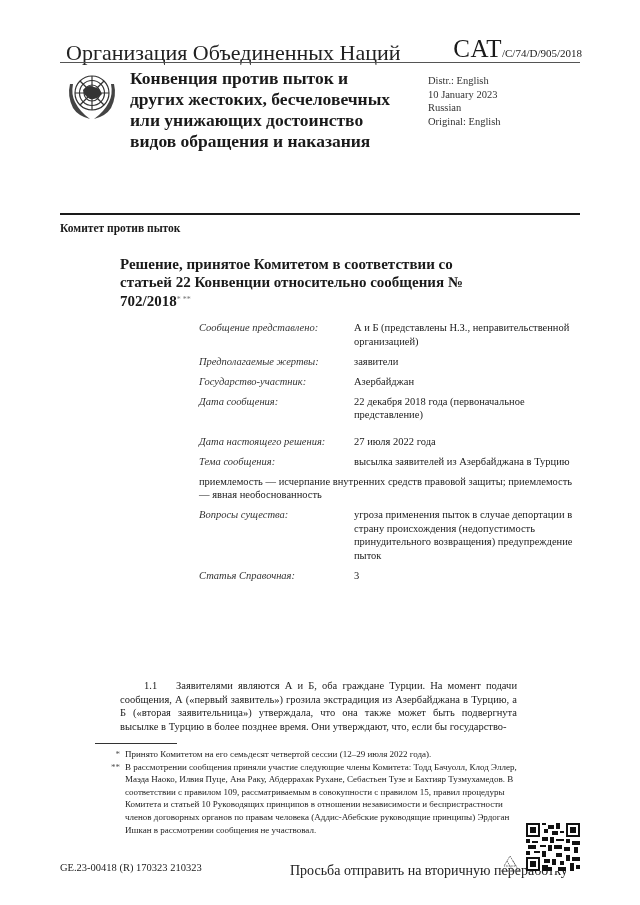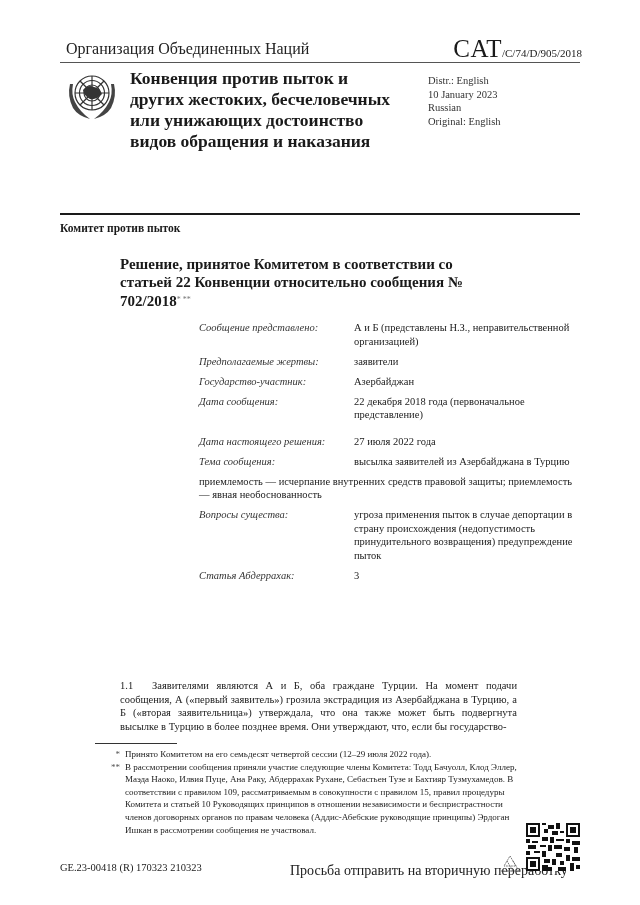--- a/index.html
+++ b/index.html
@@ -1,36 +1,36 @@
 <!DOCTYPE html>
 <html><head>
 <meta charset="utf-8">
 <style>
   html, body { margin: 0; padding: 0; background: #ffffff; }
   body { width: 640px; height: 905px; position: relative; overflow: hidden;
          font-family: "Liberation Serif", "DejaVu Serif", serif; color: #1a1a1a; }
   .abs { position: absolute; }
-  .org { left: 66px; top: 40px; font-size: 16px; color: #222; }
+  .org { left: 66px; top: 40px; font-size: 22px; color: #222; }
   .symbol { right: 58px; top: 35px; white-space: nowrap; }
   .symbol .big { font-size: 25px; letter-spacing: 0.5px; }
   .symbol .small { font-size: 11px; }
   .rule-top { left: 60px; top: 62px; width: 520px; height: 1px; background: #555; }
   .logo { left: 64px; top: 66px; width: 56px; height: 58px; }
   .conv-title { left: 130px; top: 68px; width: 270px; font-size: 17.5px; font-weight: bold; line-height: 21px; }
   .distr { left: 428px; top: 74px; font-size: 10.5px; line-height: 13.5px; color: #333; }
   .rule-thick { left: 60px; top: 213px; width: 520px; height: 2px; background: #1a1a1a; }
   .committee { left: 60px; top: 222px; font-size: 11.5px; font-weight: bold; }
   .decision { left: 120px; top: 255px; width: 360px; font-size: 15px; font-weight: bold; line-height: 18px; }
   .decision sup { font-size: 8px; font-weight: normal; color: #777; vertical-align: 4px; }
   .meta { left: 155px; top: 321px; width: 380px; font-size: 10.5px; line-height: 13.5px; margin-left: 44px; }
   .meta .row { display: flex; margin-bottom: 6.5px; }
   .meta .lbl { width: 155px; flex: none; font-style: italic; color: #333; }
   .meta .val { flex: 1; color: #222; }
   .para { left: 120px; top: 679px; width: 397px; font-size: 10.5px; line-height: 13.5px; text-align: justify; color: #222; }
-  .para .num { display: inline-block; width: 32px; }
+  .para .num { display: inline-block; width: 32px; margin-left: 24px; }
   .fn-rule { left: 95px; top: 743px; width: 82px; height: 1px; background: #333; }
   .footnotes { left: 100px; top: 748px; width: 420px; font-size: 9px; line-height: 12.6px; color: #222; }
   .footnotes .fn { display: flex; }
   .footnotes .mark { width: 20px; flex: none; text-align: right; padding-right: 5px; color: #555; }
   .footnotes .txt { flex: 1; }
   .gen-id { left: 60px; top: 862px; font-size: 10.5px; color: #222; white-space: nowrap; }
   .recycle-text { left: 290px; top: 863px; font-size: 14px; color: #222; white-space: nowrap; }
   .recycle-icon { left: 500px; top: 854px; width: 20px; height: 20px; }
   .qr { left: 526px; top: 823px; width: 54px; height: 48px; }
 </style>
@@ -105,21 +105,21 @@
       <div class="val">высылка заявителей из Азербайджана в Турцию</div>
     </div>
   <div class="row">
       <div class="val">приемлемость — исчерпание внутренних средств правовой защиты; приемлемость — явная необоснованность</div>
     </div>
   <div class="row">
       <div class="lbl">Вопросы существа:</div>
       <div class="val">угроза применения пыток в случае депортации в страну происхождения (недопустимость принудительного возвращения) предупреждение пыток</div>
     </div>
   <div class="row">
-      <div class="lbl">Статья Абдеррахак:</div>
+      <div class="lbl">Статья Справочная:</div>
       <div class="val">3</div>
     </div>
 </div>
 
 <div class="abs para">
   <span class="num">1.1</span><span>Заявителями являются А и Б, оба граждане Турции. На момент подачи сообщения, А («первый заявитель») грозила экстрадиция из Азербайджана в Турцию, а Б («вторая заявительница») утверждала, что она также может быть подвергнута высылке в Турцию в более позднее время. Они утверждают, что, если бы государство-</span>
 </div>
 
 <div class="abs fn-rule"></div>
 <div class="abs footnotes">

